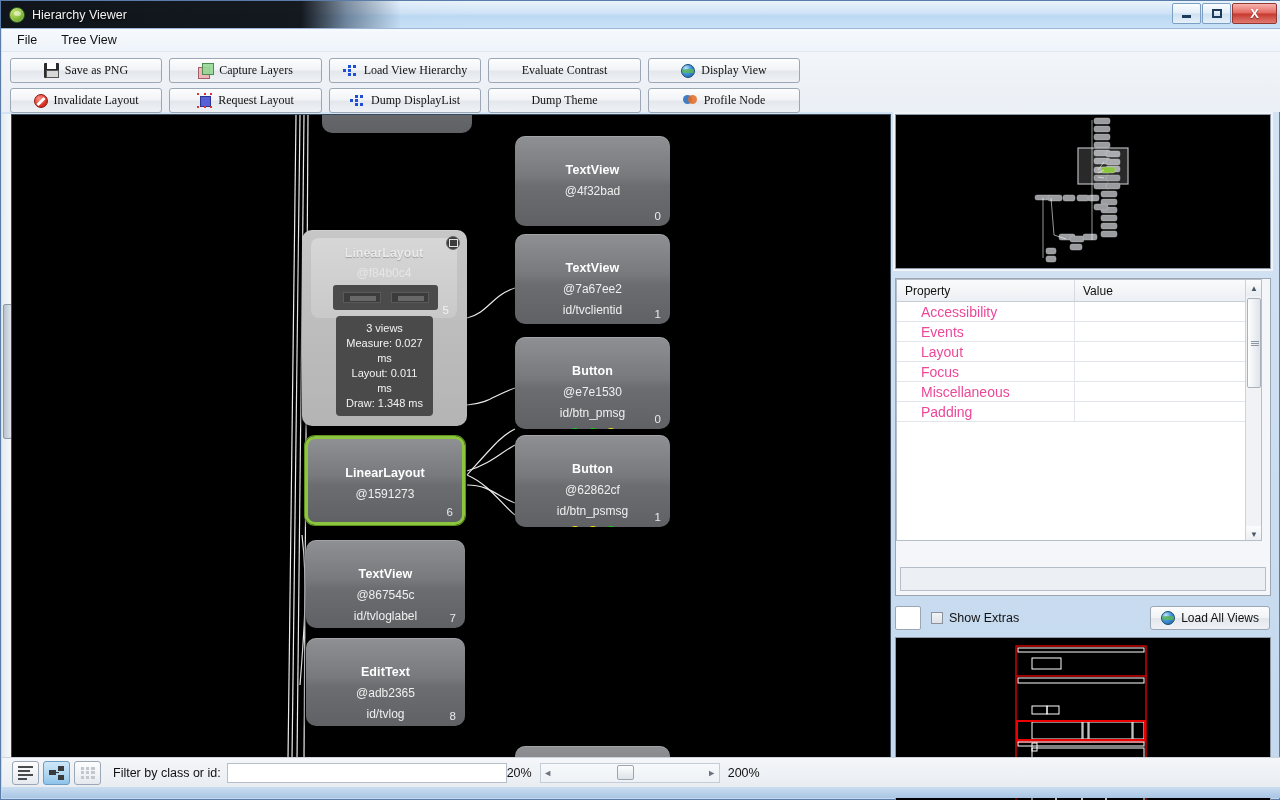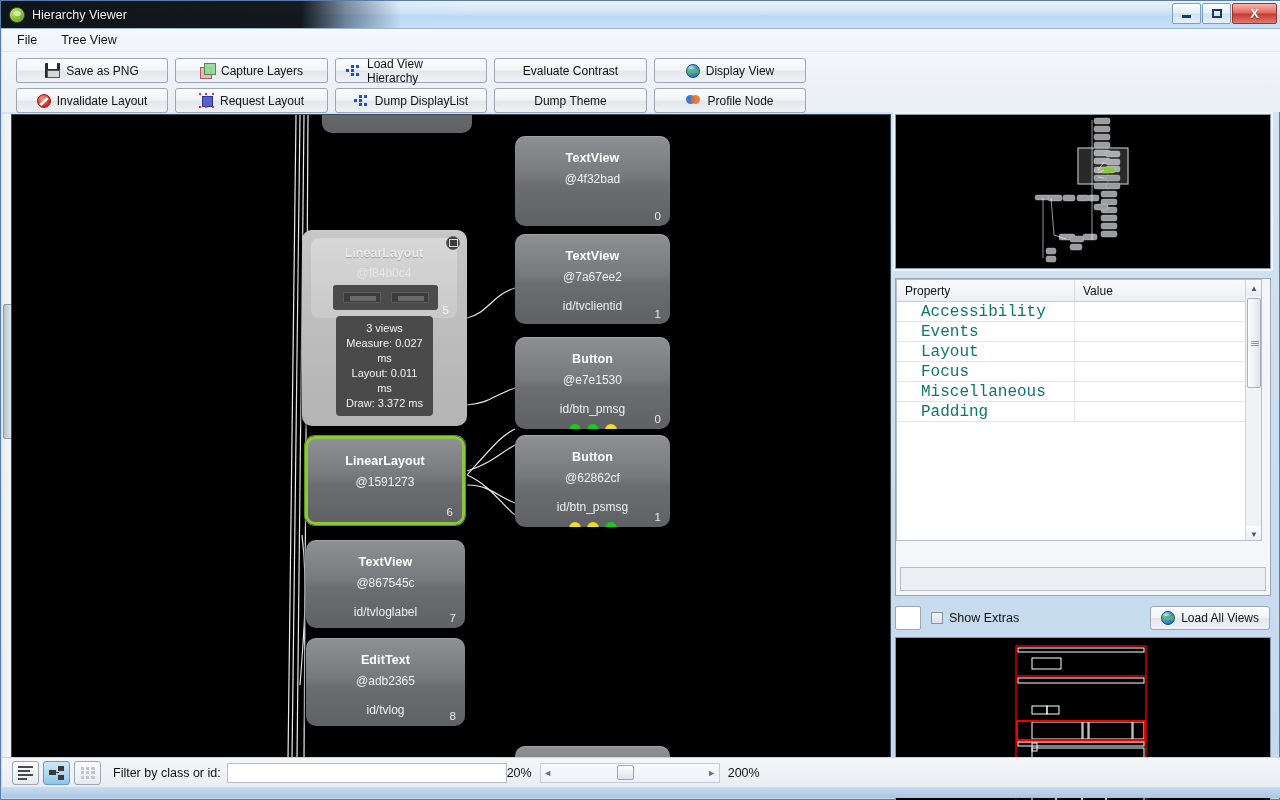--- a/index.html
+++ b/index.html
@@ -69,21 +69,22 @@
     background: linear-gradient(to bottom,#f6f9fd 0%, #eef4fa 100%);
     display:flex; align-items:center; padding-left:12px; gap:18px;
     border-bottom:1px solid #dfe8f1;
   }
   .menu-item { font-size:12.5px; color:#111; cursor:default; padding: 2px 3px; }
 
   
   #toolbar {
     position:absolute; left:1px; top:51px; width:1278px; height:60px;
     background: linear-gradient(to bottom,#f2f5f9 0%, #eaeff5 100%);
-    padding: 6px 14px;
+    padding: 6px 8px;
+    font-family: Liberation Serif, serif;
   }
   .tb-row { display:flex; gap:7px; height:25px; margin-bottom:5px; }
   .tb-btn {
     height: 25px;
     border: 1px solid #9ba7b4;
     border-radius: 3px;
     background: linear-gradient(to bottom,#fdfdfe 0%, #f1f3f6 48%, #e3e7ec 52%, #eff1f5 100%);
     display:flex; align-items:center; justify-content:center; gap:6px;
     font-size:12px; color:#111; padding: 0 10px;
     box-shadow: 0 1px 0 rgba(255,255,255,.7) inset;
@@ -139,23 +140,23 @@
   #links { position:absolute; left:0; top:0; width:880px; height:645px; }
 
   
   .node {
     position:absolute;
     border-radius: 10px;
     background: linear-gradient(to bottom, #8e9094 0%, #77797d 45%, #6b6d71 55%, #5f6165 100%);
     box-shadow: 0 3px 6px rgba(0,0,0,.75), inset 0 1px 0 rgba(255,255,255,.18);
     color:#fff; text-align:center; overflow:hidden;
   }
-  .node .n-title { font-size:12.5px; font-weight:bold; margin-top:15px; letter-spacing:.1px; }
+  .node .n-title { font-size:12.5px; font-weight:bold; margin-top:27px; letter-spacing:.1px; }
   .node .n-hash  { font-size:12px; margin-top:7px; color:#efefef; }
-  .node .n-id    { font-size:12px; margin-top:15px; color:#efefef;text-align:center; }
+  .node .n-id    { font-size:12px; margin-top:7px; color:#efefef;text-align:center; }
   .node .n-index { position:absolute; right:9px; bottom:4px; font-size:11.5px; color:#eaeaea; }
   .dots { display:flex; gap:6px; justify-content:center; margin-top:8px; }
   .dot { width:12px; height:12px; border-radius:50%; box-shadow: inset 0 -2px 3px rgba(0,0,0,.25); }
 
   .node.selected { border: 3px solid #8cc63f; box-shadow: 0 0 0 1px #5f8f20, 0 3px 6px rgba(0,0,0,.75); }
 
   .node.parent-highlight {
     background: linear-gradient(to bottom, #c7c7c7 0%, #bdbdbd 50%, #b4b4b4 100%);
   }
   .inner-card {
@@ -199,21 +200,21 @@
   }
   #prop-table {
     position:relative; width:366px; height:262px; background:#fff; border:1px solid #b6bfc9;
     overflow:hidden;
   }
   .pt-head { display:flex; height:22px; background:linear-gradient(to bottom,#fafbfc,#eceff3); border-bottom:1px solid #c6cdd5; }
   .pt-head div { font-size:12px; color:#111; display:flex; align-items:center; padding-left:8px;}
   .pt-col1 { width:178px; border-right:1px solid #d6dbe1; }
   .pt-col2 { flex:1; }
   .pt-row { display:flex; height:20px; border-bottom:1px solid #e2e6ea; }
-  .pt-row .c1 { width:178px; border-right:1px solid #e2e6ea; font-size:16px; color:#0f766e; padding-left:24px; display:flex; align-items:center;font-family:Liberation Mono, monospace;}
+  .pt-row .c1 { width:178px; border-right:1px solid #e2e6ea; font-size:14px; color:#ec4899; padding-left:24px; display:flex; align-items:center;}
   .pt-row .c2 { flex:1; }
   #pt-scrollbar {
     position:absolute; right:0; top:0; width:16px; height:262px;
     background:#f0f2f5; border-left:1px solid #ccd2d9;
   }
   .sb-arrow { width:16px; height:16px; display:flex; align-items:center; justify-content:center; font-size:8px; color:#4a5663;
     background:linear-gradient(to bottom,#fbfcfd,#e9edf1); }
   #pt-thumb {
     position:absolute; left:1px; top:18px; width:14px; height:90px;
     background:linear-gradient(to right,#fdfdfe,#dfe4ea);
@@ -428,21 +429,21 @@
           <div class="preview-btn"></div>
           <div class="preview-btn"></div>
         </div>
         <div class="ic-index">5</div>
       </div>
       <div class="node-badge"></div>
       <div class="tooltip-box">
         <div>3 views</div>
         <div>Measure: 0.027 ms</div>
         <div>Layout: 0.011 ms</div>
-        <div>Draw: 3.372 ms</div>
+        <div>Draw: 1.348 ms</div>
       </div>
 
     </div>
 
     <div class="node selected" style="left:293px; top:321px; width:160px; height:89px;">
       <div class="n-title">LinearLayout</div>
       <div class="n-hash">@1591273</div>
       <div class="n-index">6</div>
     </div>
 

